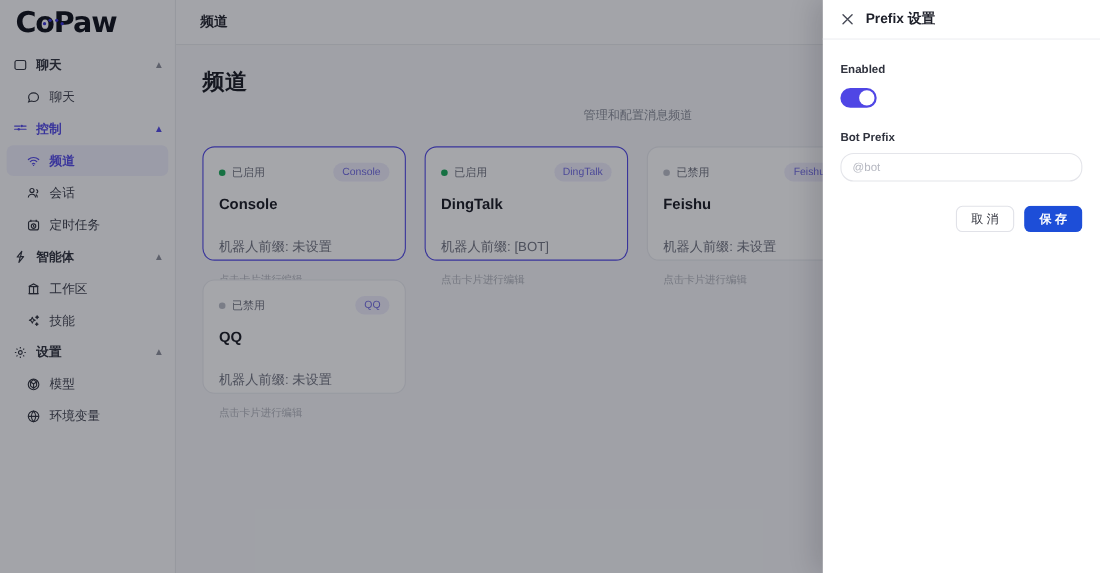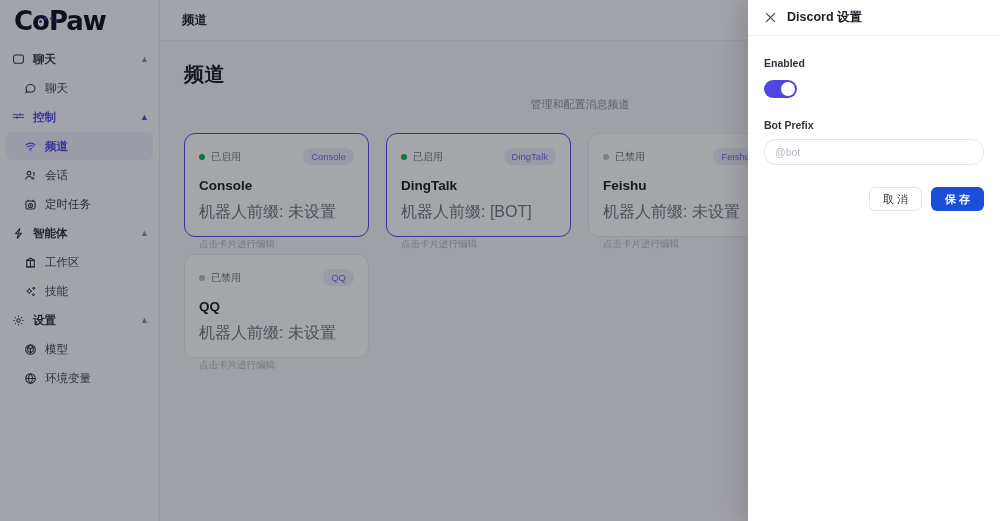--- a/index.html
+++ b/index.html
@@ -69,21 +69,21 @@
     padding: 14px 14px 0 14px; position: relative; cursor: pointer;
   }
   .card.enabled { border: 1.6px solid #4f46e5; }
   .card-top { display: flex; align-items: center; }
   .status { display: flex; align-items: center; gap: 6px; font-size: 10px; color: #6d707c; }
   .dot { width: 6px; height: 6px; border-radius: 50%; background: #b9bcc6; display: block; }
   .card.enabled .dot { background: #18a957; }
   .badge { margin-left: auto; background: #edecfb; color: #6f68e0;
            font-size: 9.5px; padding: 3px 8px; border-radius: 9px; white-space: nowrap; }
   .card-name { margin-top: 13px; font-size: 13.5px; font-weight: 700; color: #15171f; }
-  .card-prefix { margin-top: 9px; font-size: 16px; color: #70737f; }
+  .card-prefix { margin-top: 23px; font-size: 12px; color: #70737f; }
   .card-hint { margin-top: 15px; font-size: 9.5px; color: #b0b2bb; }
 
   
   .overlay { position: absolute; inset: 0; background: rgba(22,24,34,.38); }
   .drawer {
     position: absolute; top: 0; right: 0; width: 252px; height: 521px;
     background: #ffffff; box-shadow: -6px 0 24px rgba(10,12,24,.16);
     display: flex; flex-direction: column;
   }
   .drawer-head { height: 36px; flex: 0 0 36px; display: flex; align-items: center;
@@ -328,21 +328,21 @@
 
   <div class="overlay"></div>
 
   <aside class="drawer">
     <div class="drawer-head">
       <span class="close-x">
         <svg viewBox="0 0 12 12" fill="none" stroke="currentColor" stroke-width="1.4" stroke-linecap="round">
           <path d="M1.5 1.5 L10.5 10.5 M10.5 1.5 L1.5 10.5"></path>
         </svg>
       </span>
-      <span class="drawer-title">Discord 设置</span>
+      <span class="drawer-title">Prefix 设置</span>
     </div>
     <div class="drawer-body">
       <label class="field-label">Enabled</label>
       <div class="switch">
         <span class="knob"></span>
       </div>
 
       <label class="field-label second">Bot Prefix</label>
       <input class="text-input" type="text" placeholder="@bot" value="" style="">
 

